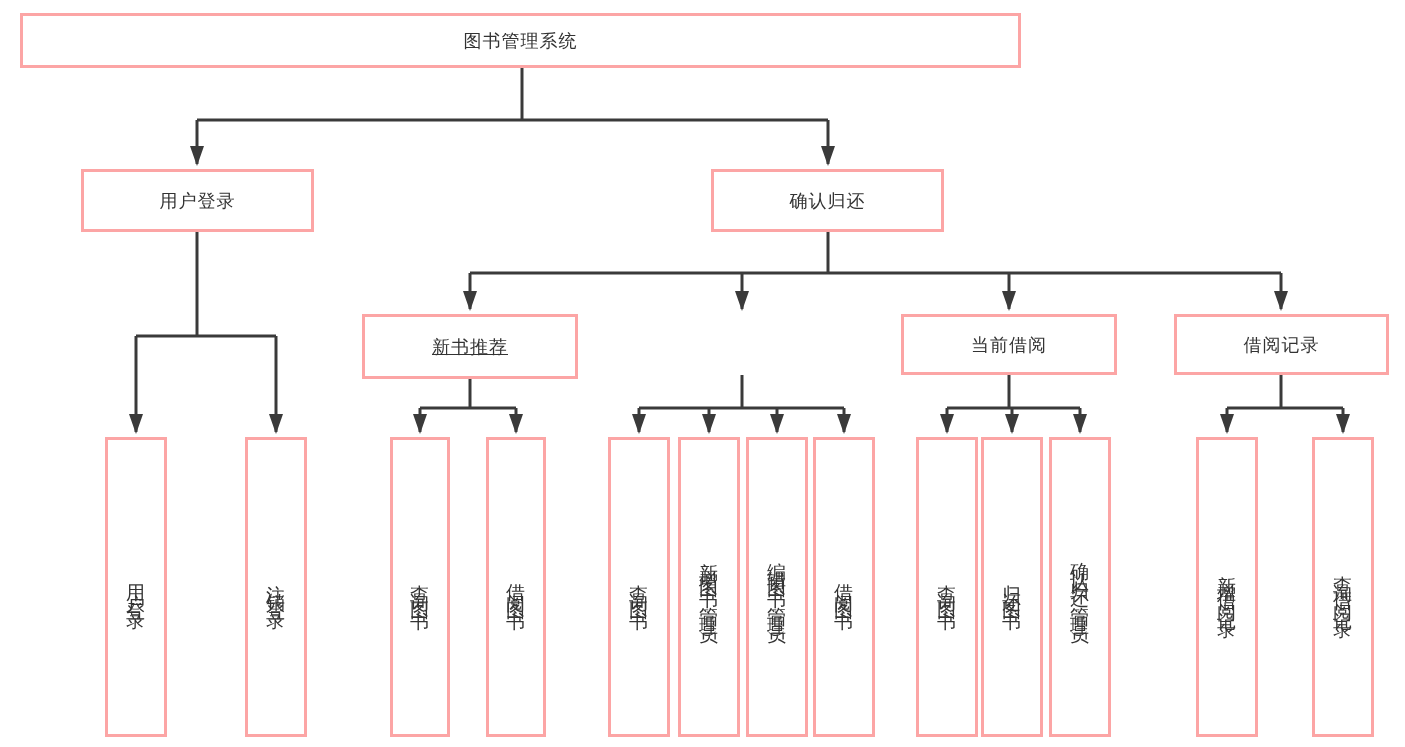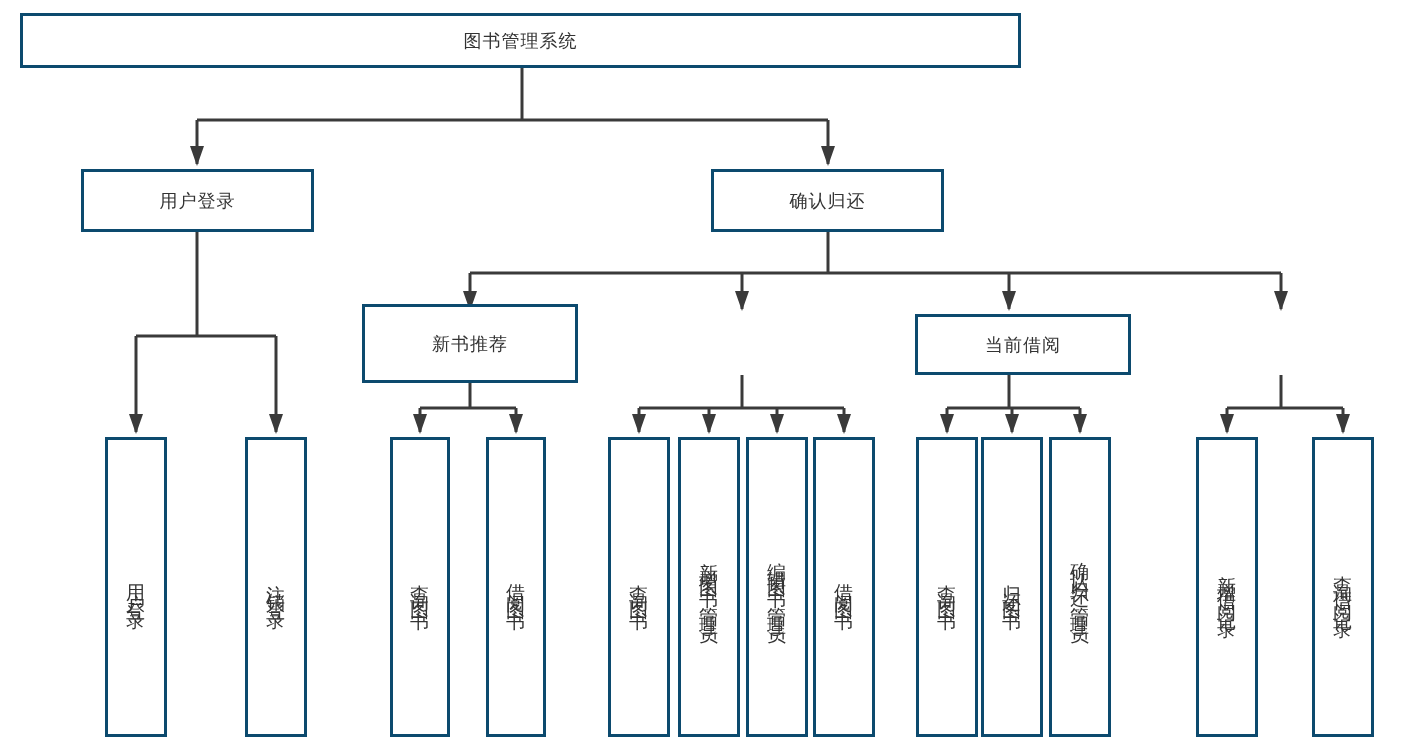--- a/index.html
+++ b/index.html
@@ -15,21 +15,21 @@
     overflow: hidden;
   }
   #connector-svg {
     position: absolute;
     left: 0; top: 0;
     width: 1405px; height: 747px;
   }
   .node {
     position: absolute;
     box-sizing: border-box;
-    border: 3px solid #0c4a6e;
+    border: 3px solid #fca5a5;
     background: #ffffff;
     display: flex;
     align-items: center;
     justify-content: center;
     color: #333333;
   }
   .h-node {
     font-size: 18px;
     letter-spacing: 1px;
     white-space: nowrap;
@@ -38,23 +38,23 @@
     writing-mode: vertical-rl;
     text-orientation: mixed;
     font-size: 19px;
     letter-spacing: 9px;
     line-height: 1;
   }
   
   .n-root   { left: 20px;  top: 13px;  width: 1001px; height: 55px; }
   .n-login  { left: 81px;  top: 169px; width: 233px;  height: 63px; }
   .n-mgmt   { left: 711px; top: 169px; width: 233px;  height: 63px; }
-  .n-newrec { left: 362px; top: 304px; width: 216px;  height: 79px; }
+  .n-newrec { left: 362px; top: 314px; width: 216px;  height: 65px; text-decoration: underline; }
   .n-borrow { left: 634px; top: 314px; width: 216px;  height: 61px; }
-  .n-curr   { left: 901px; top: 314px; width: 216px;  height: 61px; margin-left: 14px; }
+  .n-curr   { left: 901px; top: 314px; width: 216px;  height: 61px; }
   .n-rec    { left: 1174px;top: 314px; width: 215px;  height: 61px; }
 
   .leaf { top: 437px; height: 300px; width: 62px; }
   .lf-1  { left: 105px; }
   .lf-2  { left: 245px; }
   .lf-3  { left: 390px; width: 60px; }
   .lf-4  { left: 486px; width: 60px; }
   .lf-5  { left: 608px; }
   .lf-6  { left: 678px; }
   .lf-7  { left: 746px; }
@@ -132,20 +132,21 @@
     </g>
   </svg>
 
   <div class="node h-node n-root">图书管理系统</div>
 
   <div class="node h-node n-login">用户登录</div>
   <div class="node h-node n-mgmt">确认归还</div>
 
   <div class="node h-node n-newrec">新书推荐</div>
   <div class="node h-node n-curr">当前借阅</div>
+  <div class="node h-node n-rec">借阅记录</div>
 
   <div class="node v-node leaf lf-1">用户登录</div>
   <div class="node v-node leaf lf-2">注销登录</div>
 
   <div class="node v-node leaf lf-3">查询图书</div>
   <div class="node v-node leaf lf-4">借阅图书</div>
 
   <div class="node v-node leaf lf-5">查询图书</div>
   <div class="node v-node leaf lf-6">新增图书（管理员）</div>
   <div class="node v-node leaf lf-7">编辑图书（管理员）</div>

